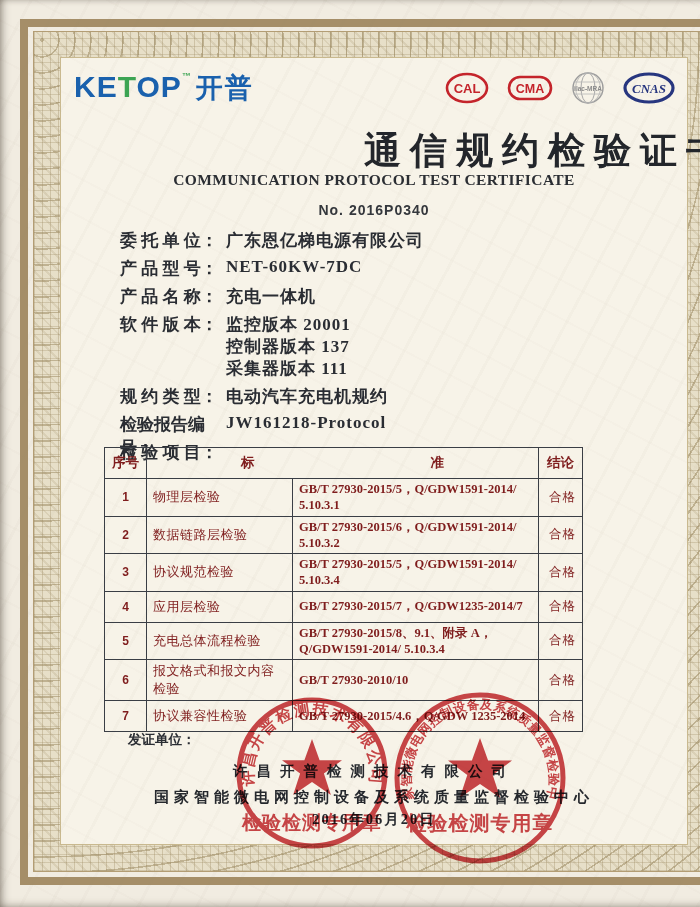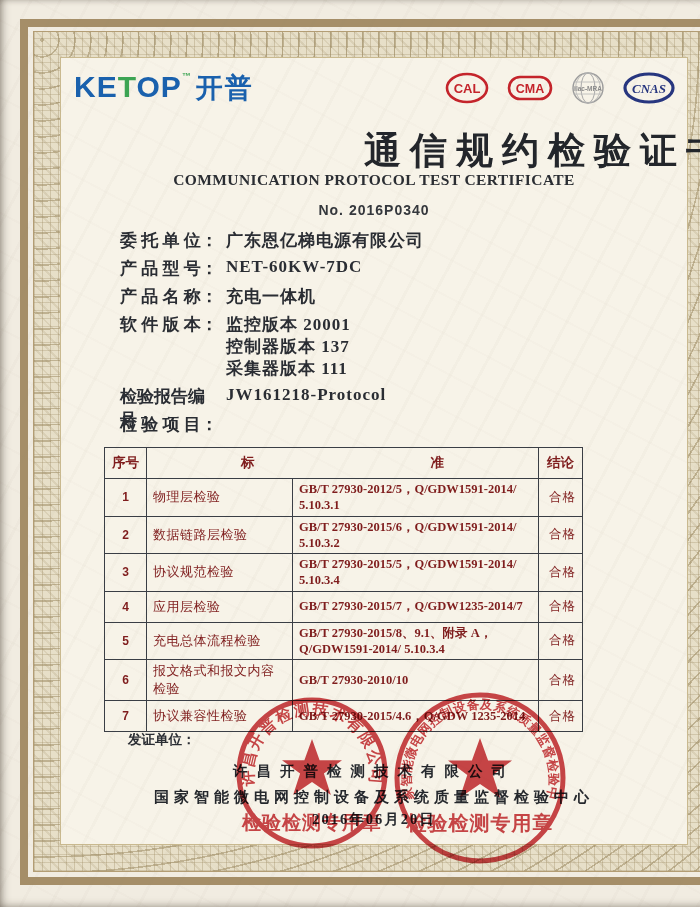--- a/index.html
+++ b/index.html
@@ -124,20 +124,23 @@
     </div>
     <div class="field-row">
       <span class="f-label">产 品 名 称：</span><span class="f-value">充电一体机</span>
     </div>
     <div class="field-row tall">
       <span class="f-label">软 件 版 本：</span><span class="f-value">监控版本 20001</span>
       <div class="extra-lines">
         <div>控制器版本 137</div>
         <div>采集器版本 111</div>
       </div>
+    </div>
+    <div class="field-row">
+      <span class="f-label">规 约 类 型：</span><span class="f-value">电动汽车充电机规约</span>
     </div>
     <div class="field-row">
       <span class="f-label">检验报告编号：</span><span class="f-value">JW161218-Protocol</span>
     </div>
     <div class="field-row">
       <span class="f-label">检 验 项 目：</span>
     </div>
   </div>
 
   <table class="abs items-table">
@@ -154,21 +157,21 @@
         <div class="std-header">
               <span>标</span>
               <span>准</span>
             </div>
       </th>
       <th>结论</th>
     </tr>
     <tr>
       <td class="cell-no">1</td>
       <td class="cell-item">物理层检验</td>
-      <td class="cell-std">GB/T 27930-2012/5，Q/GDW1591-2014/ 5.10.3.1</td>
+      <td class="cell-std">GB/T 27930-2015/5，Q/GDW1591-2014/ 5.10.3.1</td>
       <td class="cell-res">合格</td>
     </tr>
     <tr>
       <td class="cell-no">2</td>
       <td class="cell-item">数据链路层检验</td>
       <td class="cell-std">GB/T 27930-2015/6，Q/GDW1591-2014/ 5.10.3.2</td>
       <td class="cell-res">合格</td>
     </tr>
     <tr>
       <td class="cell-no">3</td>

